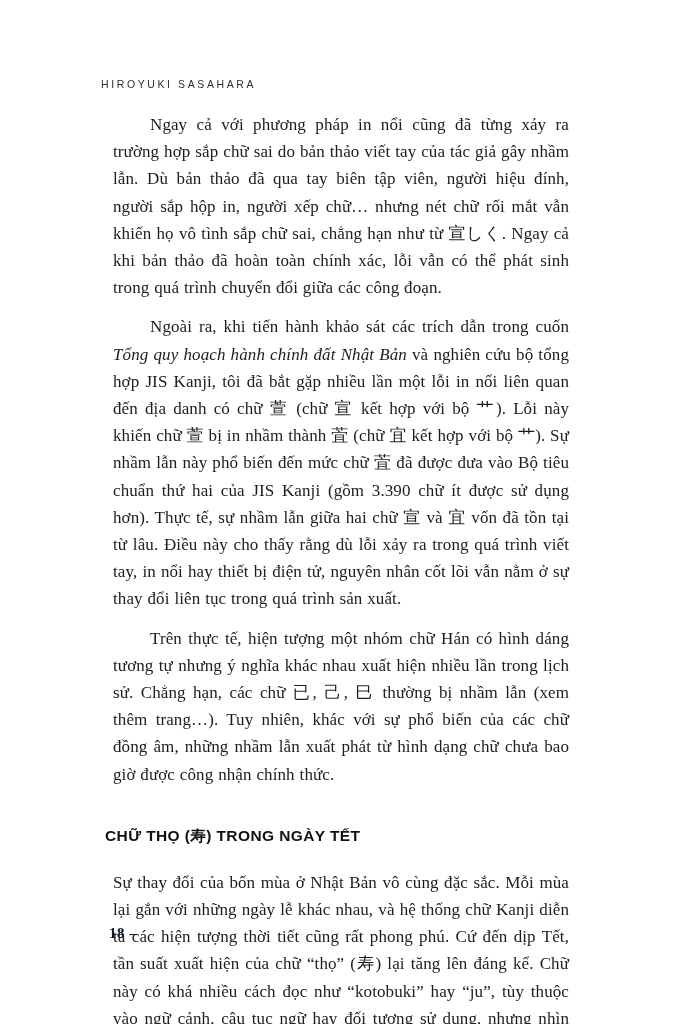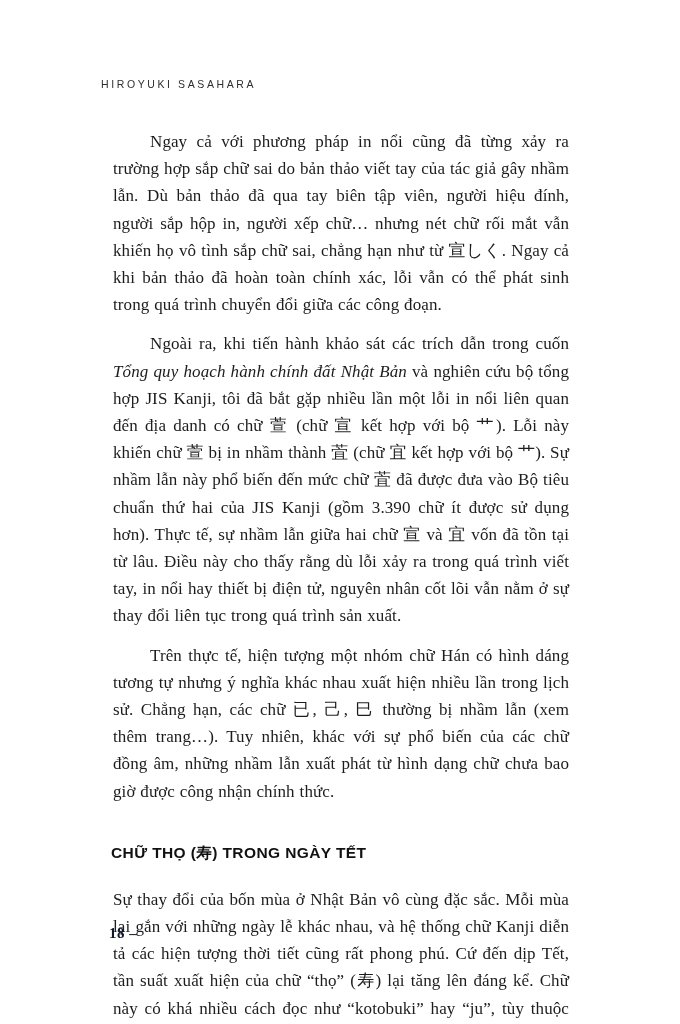--- a/index.html
+++ b/index.html
@@ -21,21 +21,21 @@
     height: 1024px;
     padding: 78px 99px 0 101px;
     background: #ffffff;
   }
   .running-header {
     font-family: "Liberation Sans", "DejaVu Sans", sans-serif;
     font-size: 10.5px;
     font-weight: 400;
     letter-spacing: 2.6px;
     color: #2e2e2e;
-    margin-bottom: 38px;
+    margin-bottom: 21px;
   }
   .body-text p {
     margin: 12px;
     font-size: 17px;
     line-height: 27.2px;
     text-align: justify;
     letter-spacing: 0.1px;
     word-spacing: 0.5px;
   }
   .body-text p.indent {
@@ -43,21 +43,21 @@
   }
   .body-text em {
     font-style: italic;
   }
   .section-heading {
     font-family: "Liberation Sans", "DejaVu Sans", sans-serif;
     font-size: 15.5px;
     font-weight: 700;
     letter-spacing: 0.4px;
     color: #111111;
-    margin: 38px 0 22px 10px;
+    margin: 38px 0 22px 4px;
   }
   .page-footer {
     position: absolute;
     left: 109px;
     top: 925px;
     font-size: 15px;
     color: #0f172a;
     letter-spacing: 0.5px;
     font-weight: bold;
   }

